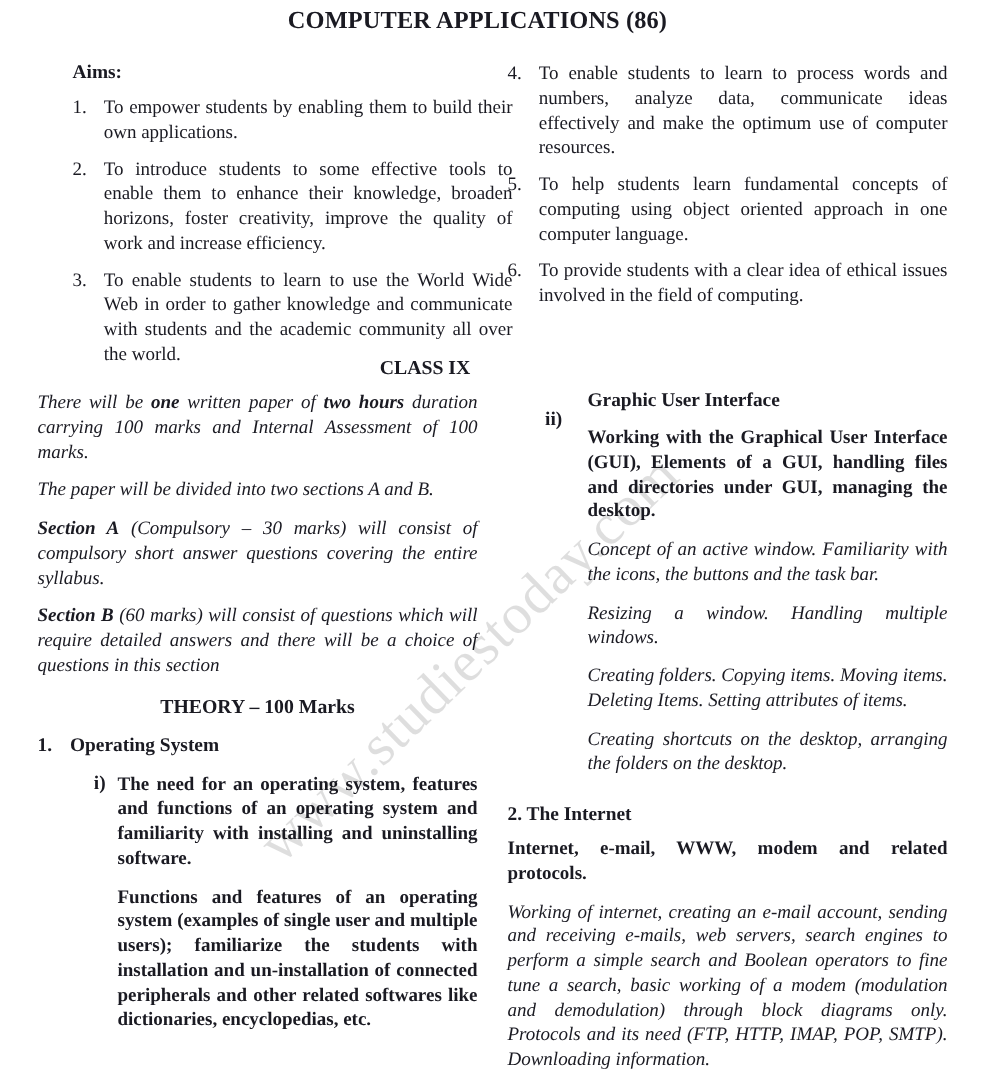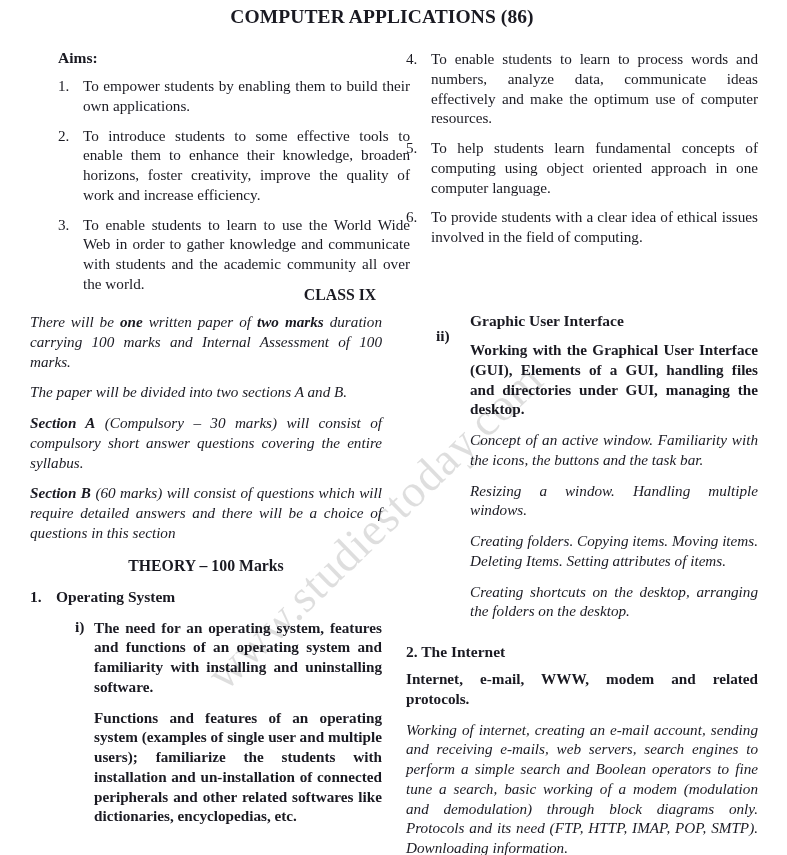--- a/index.html
+++ b/index.html
@@ -232,21 +232,21 @@
       <li>
         <span class="num">6.</span><span>To provide students with a clear idea of ethical issues involved in the field of computing.</span>
       </li>
     </ol>
   </div>
 
   <div id="class-heading">CLASS IX</div>
 
   <div class="body-left">
 
-    <p class="it"><span>There will be </span><span class="b">one</span><span> written paper of </span><span class="b">two marks</span><span> duration carrying 100 marks and Internal Assessment of 100 marks.</span></p>
+    <p class="it"><span>There will be </span><span class="b">one</span><span> written paper of </span><span class="b">two hours</span><span> duration carrying 100 marks and Internal Assessment of 100 marks.</span></p>
 
     <p class="it">The paper will be divided into two sections A and B.</p>
 
     <p class="it"><span class="b">Section A</span><span> (Compulsory – 30 marks) will consist of compulsory short answer questions covering the entire syllabus.</span></p>
 
     <p class="it"><span class="b">Section B</span><span> (60 marks) will consist of questions which will require detailed answers and there will be a choice of questions in this section</span></p>
 
     <div id="theory-heading">THEORY – 100 Marks</div>
 
     <div class="topic-row">

